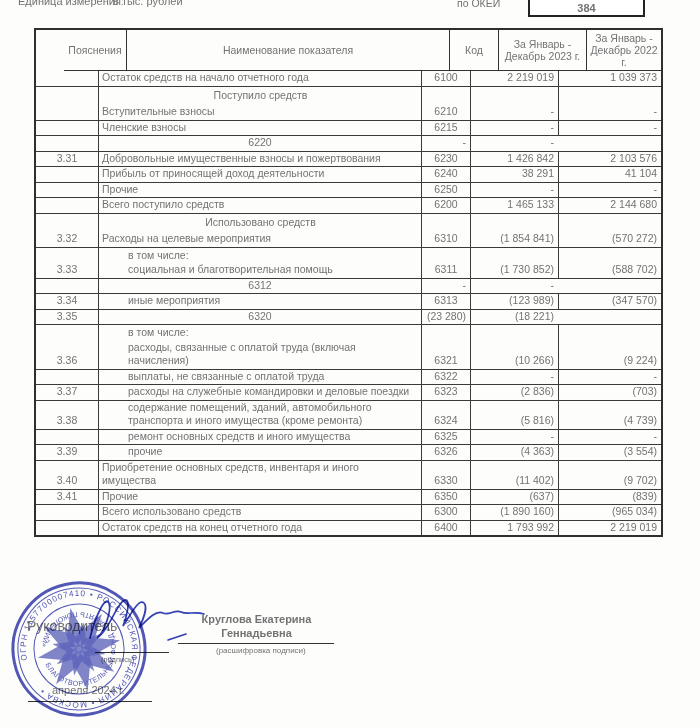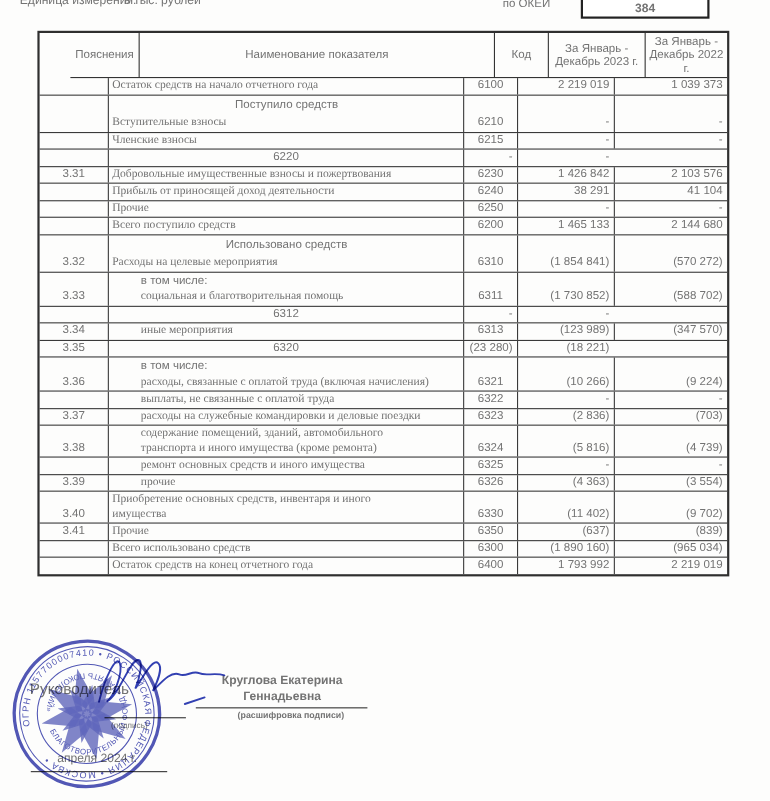--- a/index.html
+++ b/index.html
@@ -25,36 +25,36 @@
   .thead { min-height:30px; border-bottom:1px solid #333;margin-left:28px; }
   .hc { display:flex; align-items:center; justify-content:center; text-align:center;
         padding:2px 3px; line-height:12px; border-left:1px solid #333; }
   .hc:first-child { border-left:none; }
   .trow { min-height:14px; }
   .trow + .trow { border-top:1px solid #3a3a3a; }
   .c { border-left:1px solid #3a3a3a; line-height:13.5px; }
   .c:first-child { border-left:none; }
   .expl { display:flex; align-items:flex-end; justify-content:center; padding-bottom:1px; }
   .name { padding:0 2px 1px 3px; display:flex; flex-direction:column; justify-content:flex-end; }
-  .name-line { white-space:pre-line;font-family:Liberation Serif, serif; }
+  .name-line { white-space:pre-line; }
   .name.indent .name-line { padding-left:26px; }
   .section-line { display:none; }
   .section-line.show { display:block; text-align:center; padding:2px 0 3px; }
   .section-line.show.sub { text-align:left; padding:1px 0 1px 26px; }
   .code { display:flex; align-items:flex-end; justify-content:center; padding-bottom:1px; }
   .val  { display:flex; align-items:flex-end; justify-content:flex-end; padding:0 4px 1px 0; }
 
   
   .role-label   { position:absolute; left:27px;  top:618px; font-size:14px; }
   .sig-line     { position:absolute; left:95px;  top:652px; width:74px; border-top:1px solid #333; }
   .sig-caption  { position:absolute; left:101px; top:655px; font-size:7.5px; }
   .sig-name     { position:absolute; left:180px; top:612px; width:153px; text-align:center;
                   font-size:11px; font-weight:bold; line-height:14px; }
   .name-rule    { position:absolute; left:178px; top:643px; width:156px; border-top:1.5px solid #333; }
-  .name-caption { position:absolute; left:191px; top:646px; font-size:8px; font-weight:bold;padding-left:25px; }
+  .name-caption { position:absolute; left:191px; top:646px; font-size:8px; font-weight:normal;padding-left:25px; }
   .date-text    { position:absolute; left:52px;  top:684px; font-size:11px; }
   .date-line    { position:absolute; left:28px;  top:701px; width:124px; border-top:1px solid #333; }
 
   
   .stamp { position:absolute; left:8px; top:578px; width:142px; height:142px;
            transform:rotate(-12deg); opacity:.88; mix-blend-mode:multiply; }
   .sig-ink { position:absolute; left:80px; top:586px; width:132px; height:74px;
              mix-blend-mode:multiply; }
 </style>
 </head>

